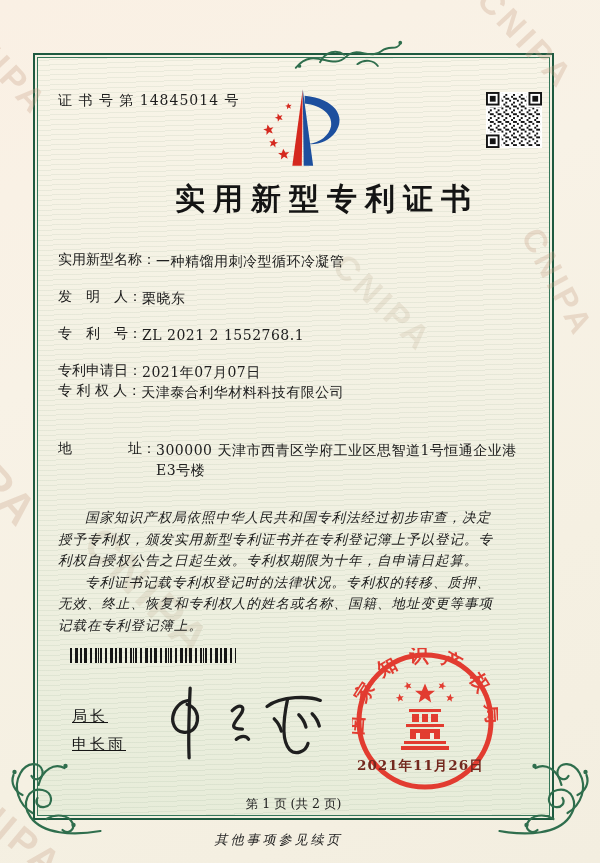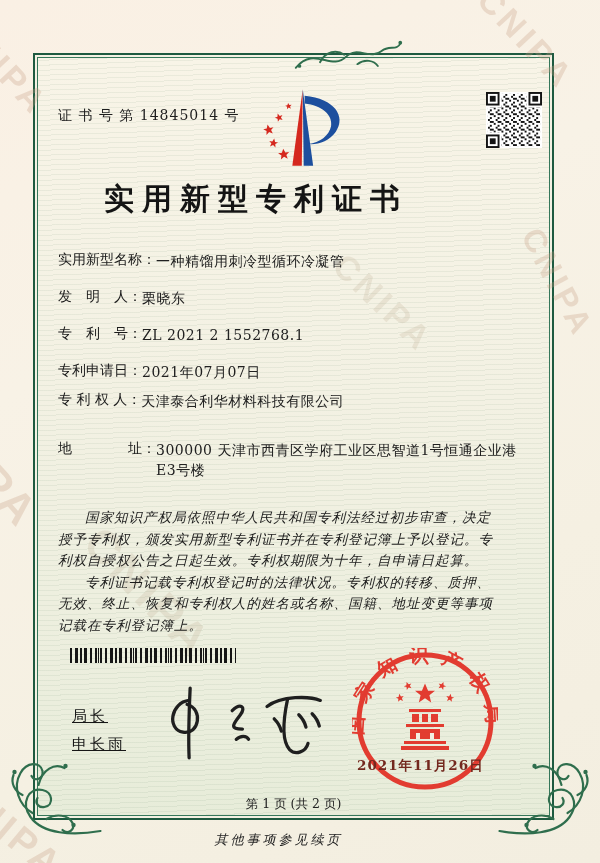--- a/index.html
+++ b/index.html
@@ -13,24 +13,24 @@
       transform-origin:left top;white-space:nowrap;z-index:1;}
   .wm.inner{color:rgba(170,150,120,0.17);}
   
   .frame{position:absolute;left:33px;top:53px;width:521px;height:767px;box-sizing:border-box;
          border:2px solid #1e5a40;
          box-shadow:inset 0 0 0 2px #f3f1e3, inset 0 0 0 3px #35775a;
          background:
            repeating-linear-gradient(178deg, rgba(110,145,115,0.10) 0px, rgba(110,145,115,0.10) 1px, transparent 1px, transparent 5px),
            linear-gradient(180deg,#f8f4e7 0%,#f3f1e3 45%,#ebeedd 85%,#e7ecd9 100%);}
   .abs{position:absolute;z-index:3;}
-  .cert-no{left:58px;top:92px;font-size:14px;color:#1d1d1d;letter-spacing:1px;margin-top:15px;}
+  .cert-no{left:58px;top:92px;font-size:14px;color:#1d1d1d;letter-spacing:1px;}
   .logo{left:246px;top:84px;width:104px;height:88px;}
   .qr{left:486px;top:92px;width:56px;height:56px;}
-  .title{left:33px;top:179px;width:446px;text-align:center;font-size:30px;font-weight:bold;
+  .title{left:33px;top:179px;width:446px;text-align:right;font-size:30px;font-weight:bold;
          letter-spacing:8px;color:#141414;}
   .frow{left:58px;font-size:14px;color:#202020;}
   .frow .lab{display:inline-block;white-space:pre;vertical-align:top;color:#1a1a1a;}
   .frow .val{display:inline-block;vertical-align:top;max-width:368px;letter-spacing:0.5px;line-height:20px;}
   .paras{left:58px;top:507px;width:443px;font-size:13.5px;line-height:21.5px;
          font-style:italic;letter-spacing:1px;color:#1b1b1b;}
   .paras p{margin:0;text-indent:2em;}
   .barcode{left:70px;top:648px;width:166px;height:15px;background:
       repeating-linear-gradient(90deg,#161616 0 2px,rgba(0,0,0,0) 2px 5px),
       repeating-linear-gradient(90deg,#161616 0 1px,rgba(0,0,0,0) 1px 7px);}
@@ -143,21 +143,21 @@
   </div>
   <div class="abs frow" style="top:251px;">
     <span class="lab">实用新型名称：</span><span class="val">一种精馏用刺冷型循环冷凝管</span>
   </div>
   <div class="abs frow" style="top:325px;">
     <span class="lab">专　利　号：</span><span class="val">ZL 2021 2 1552768.1</span>
   </div>
   <div class="abs frow" style="top:362px;">
     <span class="lab">专利申请日：</span><span class="val">2021年07月07日</span>
   </div>
-  <div class="abs frow" style="top:391px;">
+  <div class="abs frow" style="top:382px;">
     <span class="lab">专 利 权 人：</span><span class="val">天津泰合利华材料科技有限公司</span>
   </div>
   <div class="abs frow" style="top:440px;">
     <span class="lab">地　　　　址：</span><span class="val">300000 天津市西青区学府工业区思智道1号恒通企业港E3号楼</span>
   </div>
 
   <div class="abs paras">
     <p>国家知识产权局依照中华人民共和国专利法经过初步审查，决定授予专利权，颁发实用新型专利证书并在专利登记簿上予以登记。专利权自授权公告之日起生效。专利权期限为十年，自申请日起算。</p>
     <p>专利证书记载专利权登记时的法律状况。专利权的转移、质押、无效、终止、恢复和专利权人的姓名或名称、国籍、地址变更等事项记载在专利登记簿上。</p>
   </div>

